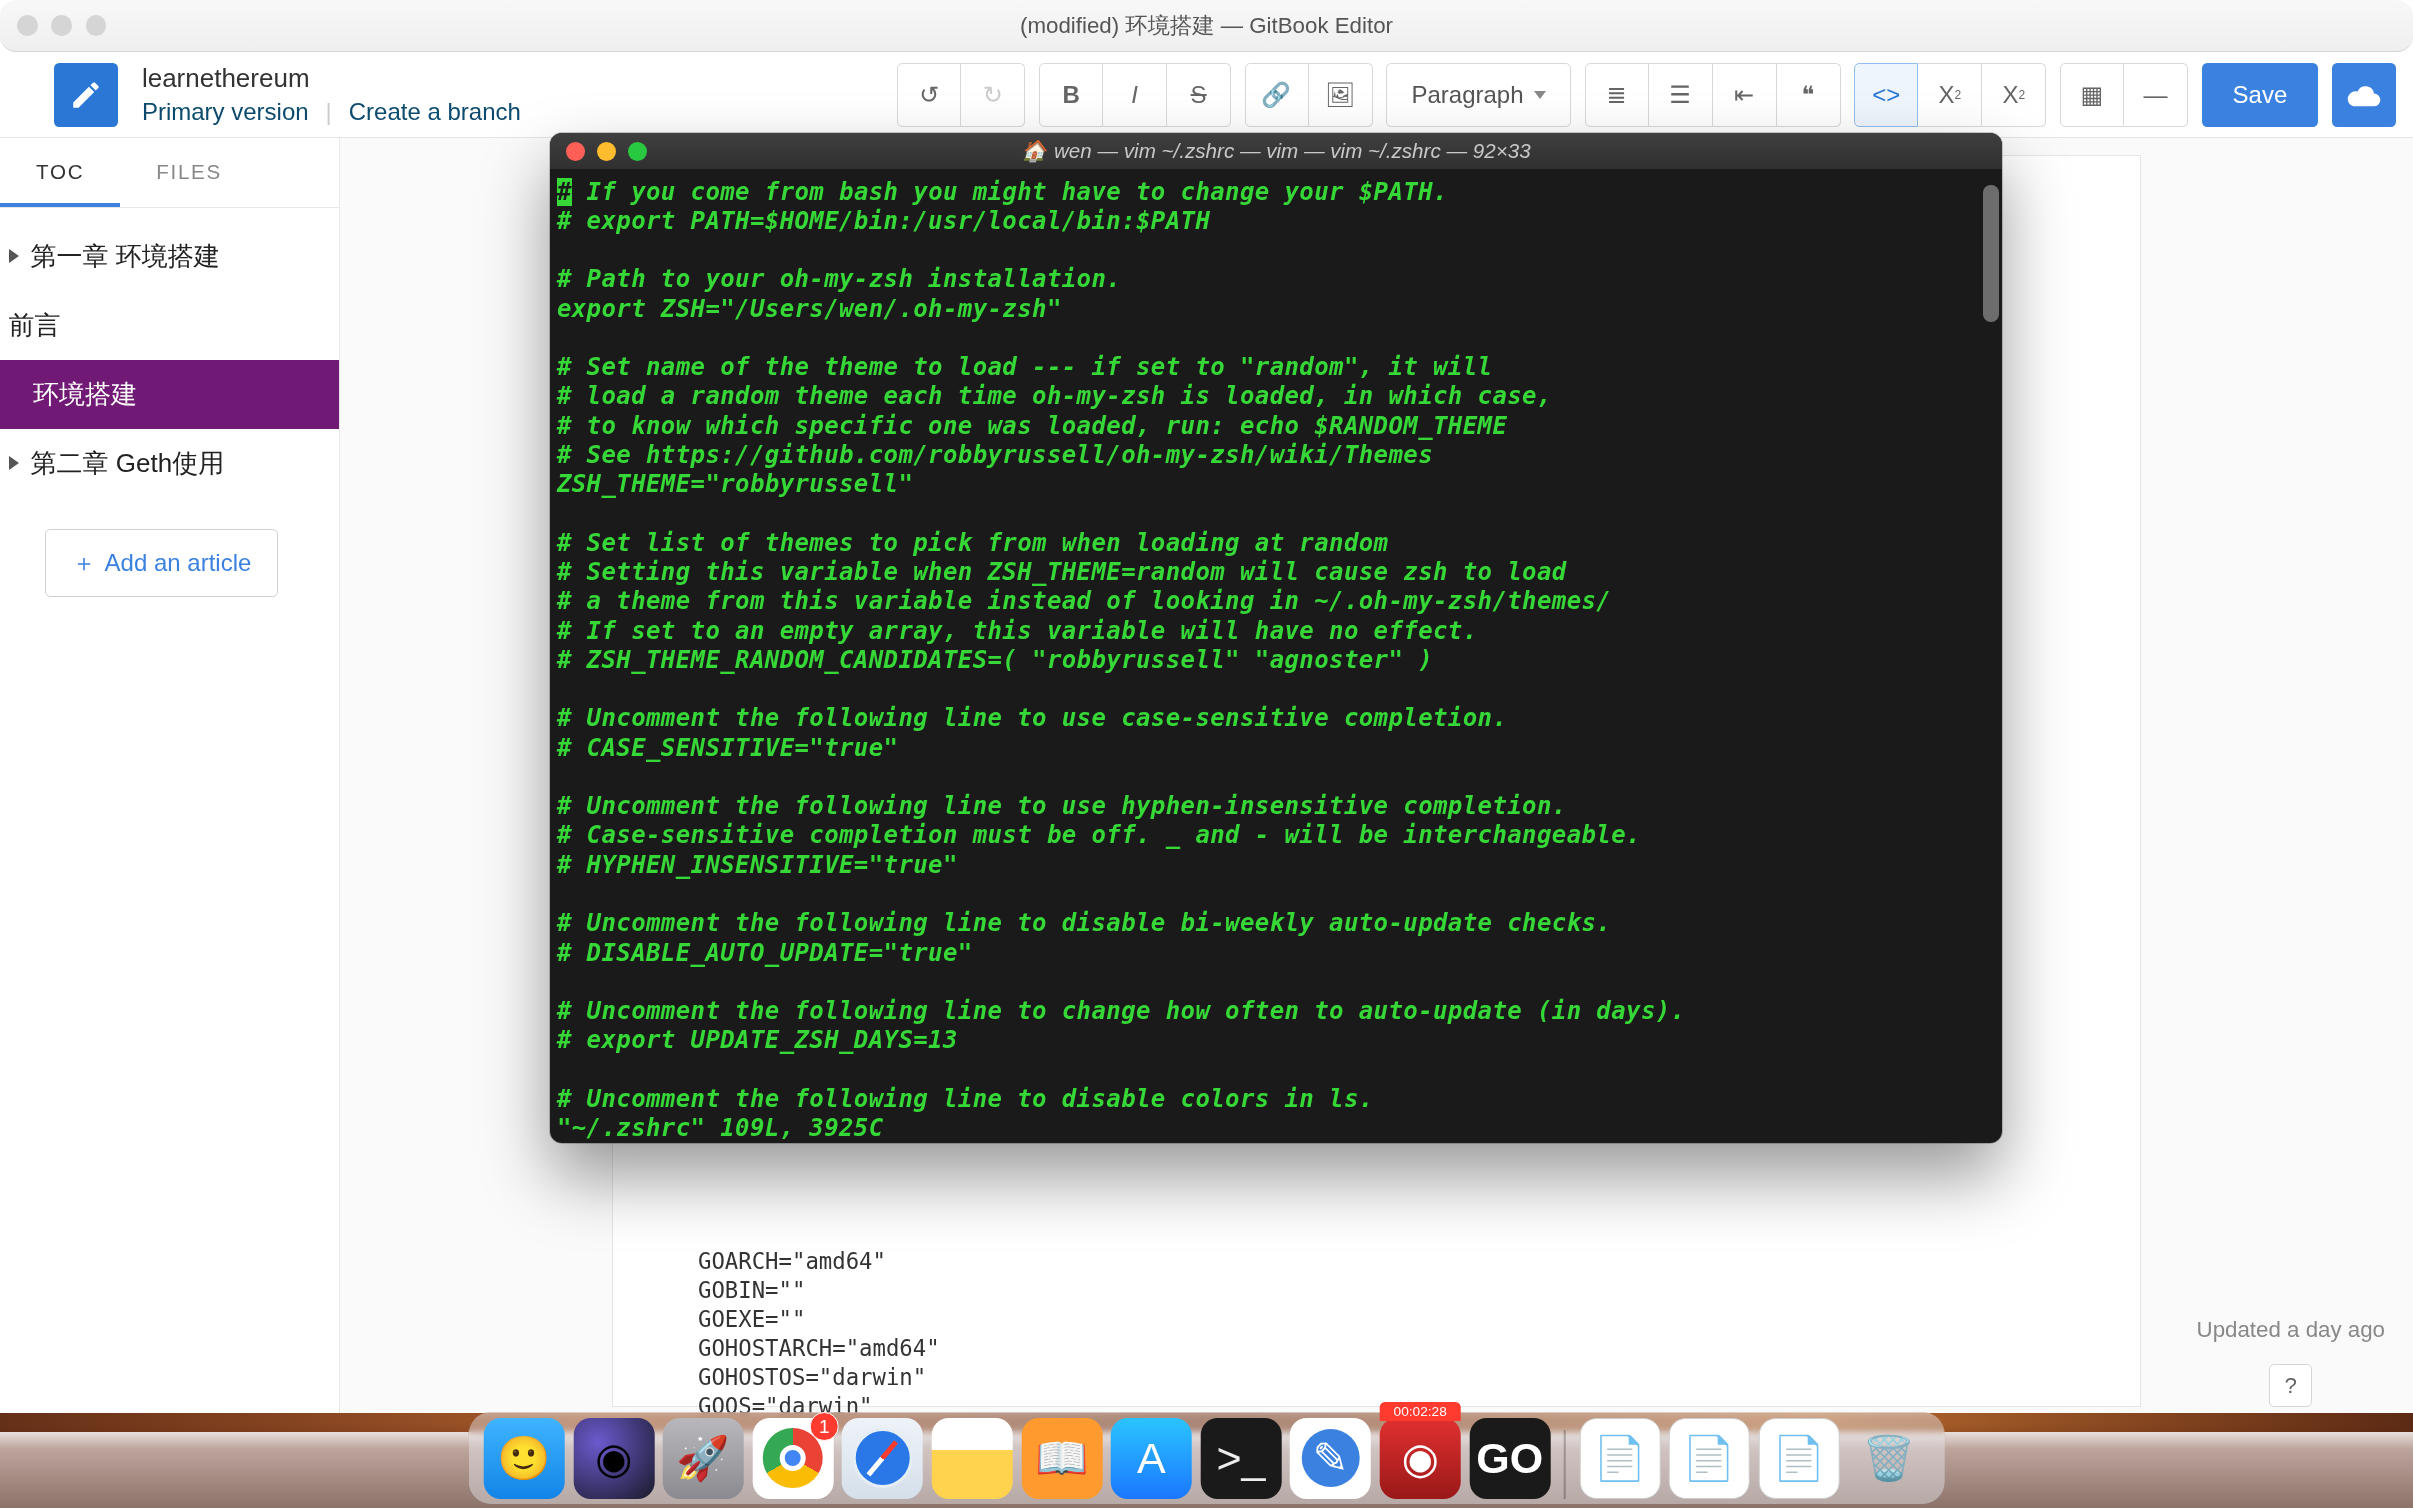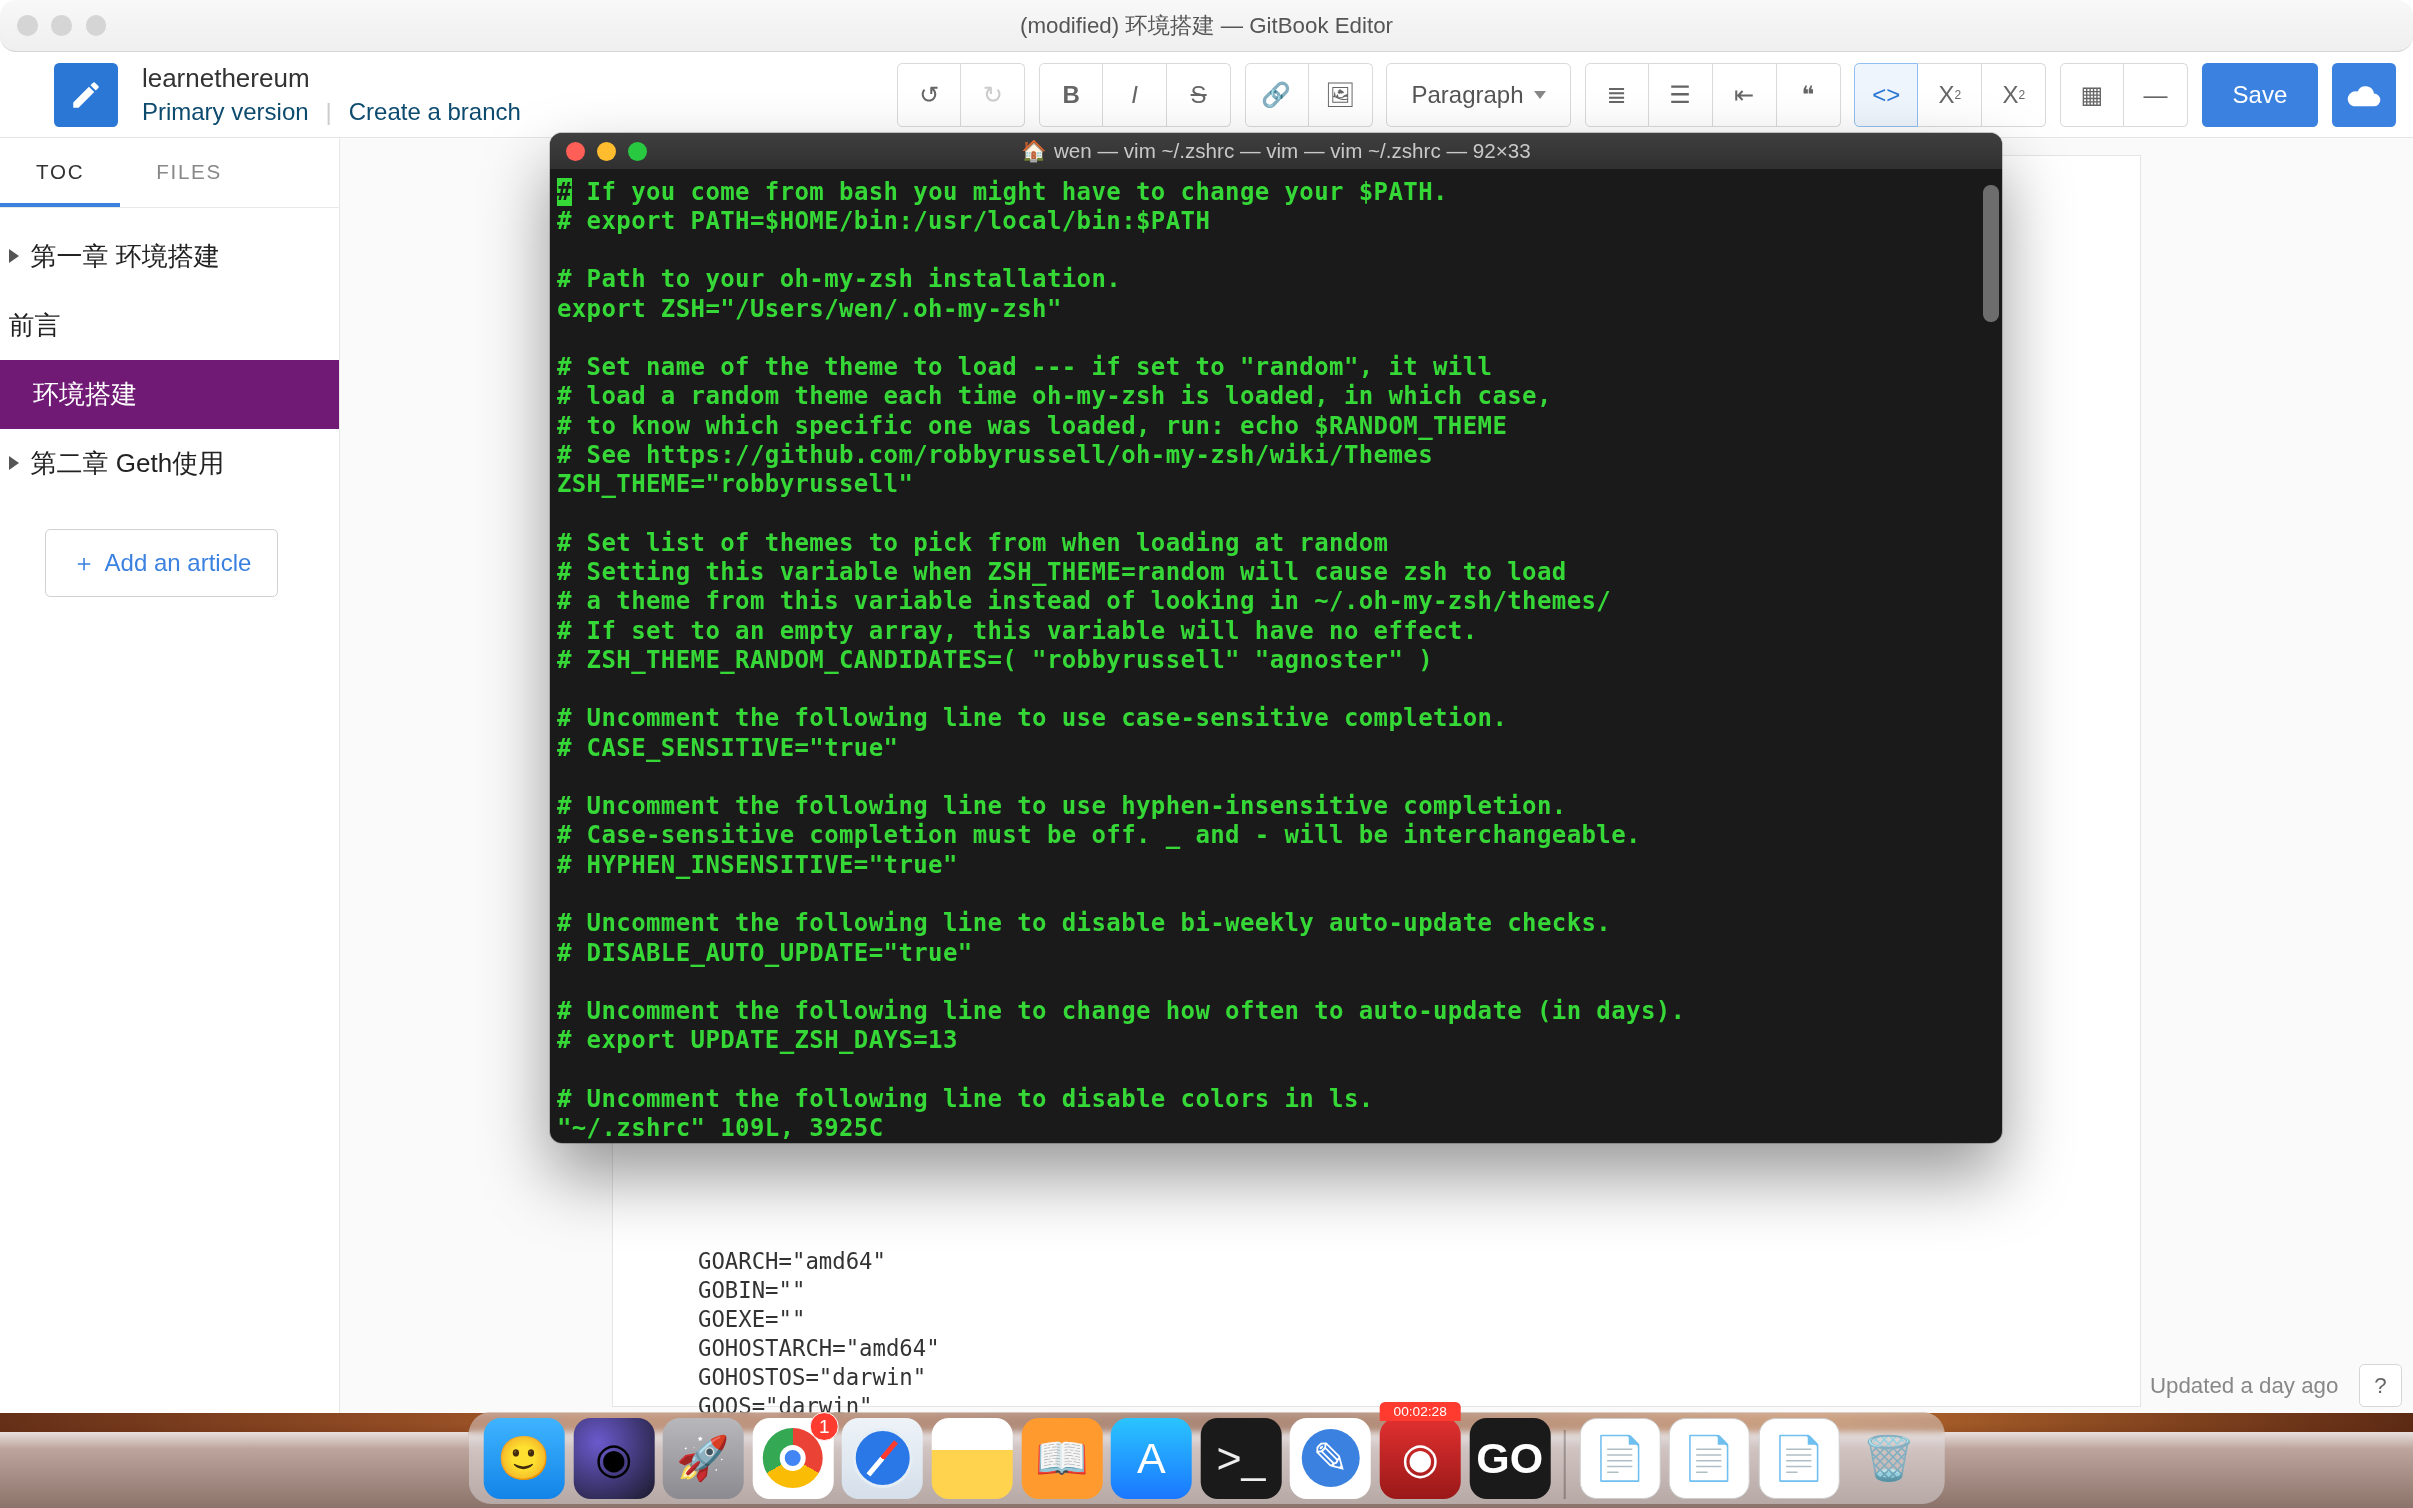--- a/index.html
+++ b/index.html
@@ -114,35 +114,35 @@
   width:1529px; background:#fff; border:0.9px solid #e5e5e5; padding:26px 33px;
   position:relative; margin-top:0;
 }
 .code-block {
   font-family: "Menlo", monospace; font-size:22.3px; color:#333; white-space:pre;
   padding-left:52px; line-height:1.3; margin-top:1065px;
 }
 
 
 .status-bar {
-  position:absolute; right:11px; bottom:17px;
-  font-size:22.3px; color:#888; display:flex; align-items:center; gap:20.6px;
+  position:absolute; right:28px; bottom:17px;
+  font-size:22.3px; color:#888; display:flex; align-items:center; gap:20.6px;flex-direction:column;
 }
 .help-btn {
   width:43px; height:43px; border:0.9px solid #d5d5d5; border-radius:5.2px;
   display:flex; align-items:center; justify-content:center; font-size:22.3px; color:#666;
   cursor:pointer; background:#fff;
 }
 
 
 .terminal-window {
   position:absolute; top:133px; left:550px; width:1452px; height:1010px;
   background:#1a1a1a; border-radius:12px;
   box-shadow:0 34px 69px rgba(0,0,0,.4),0 0 0 0.9px rgba(0,0,0,.2);
-  overflow:hidden; z-index:100;
+  overflow:hidden; z-index:100;font-style:italic;
 }
 .term-titlebar {
   height:36px; background:linear-gradient(#3f3f3f,#303030);
   display:flex; align-items:center; padding:0 15.5px; position:relative;
 }
 .term-traffic { display:flex; gap:12px; }
 .term-tl { width:19px; height:19px; border-radius:50%; }
 .term-tl.r{background:#ff5f57;} .term-tl.y{background:#febc2e;} .term-tl.g{background:#28c840;}
 .term-title {
   position:absolute; left:0; right:0; text-align:center;

